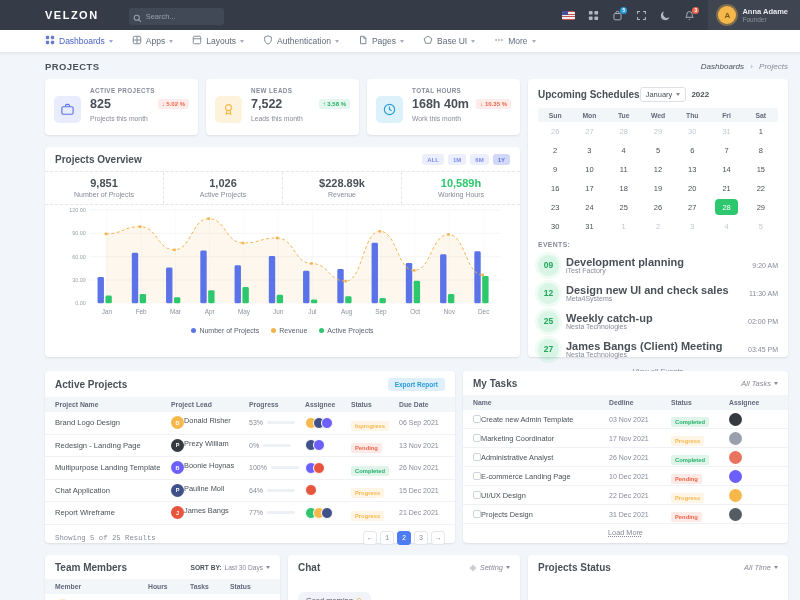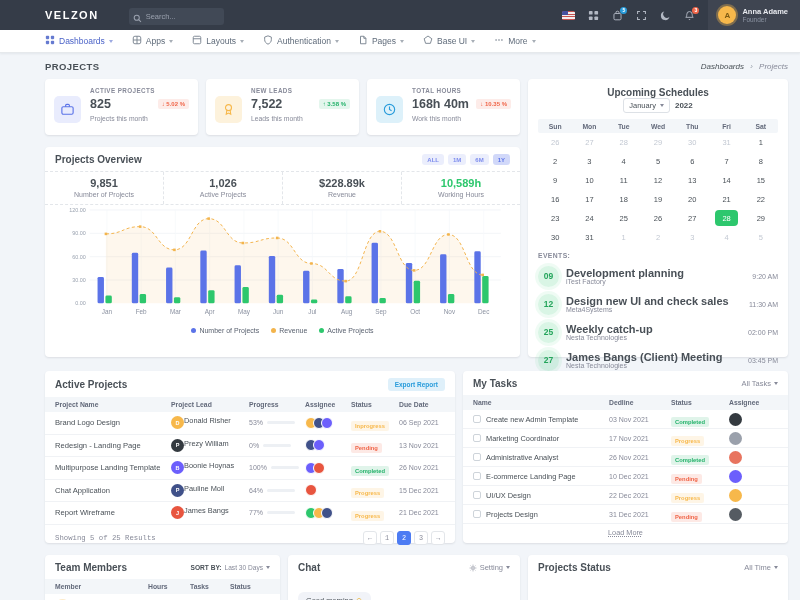--- a/index.html
+++ b/index.html
@@ -71,21 +71,21 @@
   .kpi:last-child { border-right:none; }
   .kpi-value { font-size:11px; font-weight:bold; color:#495057; }
   .kpi-label { font-size:7px; color:#878a99; margin-top:2px; }
   #chart { padding:2px 4px 0 4px; }
   #legend { display:flex; justify-content:center; gap:12px; margin-top:-2px; }
   .leg-item { display:flex; align-items:center; gap:3px; font-size:7px; color:#5a6270; }
   .leg-dot { width:5px; height:5px; border-radius:50%; }
 
   
   .sched-card { width:260px; height:278px; padding:8px 10px; }
-  .sc-head { display:flex; justify-content:space-between; align-items:center; margin-bottom:6px;flex-direction:column; }
+  .sc-head { display:flex; align-items:center; margin-bottom:6px; }
   .sc-head h2 { font-size:10px; color:#495057; }
   .sc-right { display:flex; align-items:center; gap:5px; }
   .mselect { display:flex; align-items:center; gap:4px; border:1px solid #dde1e6; border-radius:3px; font-size:7.5px; color:#495057; padding:2px 5px; cursor:pointer; }
   .dcaret { width:0; height:0; border-left:2.5px solid transparent; border-right:2.5px solid transparent; border-top:3px solid #878a99; }
   .year { font-size:8px; color:#495057; font-weight:bold; }
   .cal-head { display:grid; grid-template-columns:repeat(7,1fr); background:#f3f6f9; border-radius:2px; }
   .cal-head span { font-size:6.8px; color:#62697a; font-weight:bold; text-align:center; padding:3.5px 0; }
   .cal-grid { display:grid; grid-template-columns:repeat(7,1fr); }
   .cal-cell { font-size:7.5px; color:#495057; text-align:center; padding:5px 0; cursor:pointer; }
   .cal-cell.muted { color:#c2c8d2; }
@@ -100,21 +100,21 @@
   .ev-time { font-size:7px; color:#878a99; }
   .view-all { display:block; text-align:center; font-size:7.5px; color:#878a99; text-decoration:underline; text-decoration-style:dotted; margin-top:4px; cursor:pointer; }
 
   
   .row2 { margin-top:14px; }
   .ap-card { width:410px; height:172px; padding:0; }
   .mt-card { width:325px; height:172px; padding:0; }
   .tbl-head { display:flex; justify-content:space-between; align-items:center; padding:7px 10px 6px; }
   .tbl-head h2 { font-size:10px; color:#495057; }
   .btn-export { font-size:6.5px; font-weight:bold; color:#299cdb; background:rgba(41,156,219,.15); border:none; border-radius:3px; padding:3px 7px; cursor:pointer; font-family:"Liberation Sans",sans-serif; }
-  .filter-link { font-size:7.5px; color:#878a99; display:flex; align-items:center; gap:3px; cursor:pointer; }
+  .filter-link { font-size:7.5px; color:#878a99; display:flex; align-items:center; gap:3px; cursor:pointer;font-style:italic; }
   .grid-row { display:grid; align-items:center; padding:0 10px; }
   .ap-grid { grid-template-columns:116px 78px 56px 46px 48px 46px; }
   .mt-grid { grid-template-columns:136px 62px 58px 40px; }
   .tm-grid { grid-template-columns:93px 42px 40px 40px; }
   .thead { background:#f3f6f9; }
   .thead span { font-size:6.8px; font-weight:bold; color:#62697a; padding:4px 0; }
   .trow { border-bottom:1px solid #f0f2f5; }
   .ap-rows .trow { height:22.5px; }
   .mt-rows .trow { height:19px; }
   .cell-name { font-size:7.6px; color:#495057; }
@@ -129,21 +129,21 @@
   .badge { display:inline-block; font-size:5.8px; font-weight:bold; padding:2px 4px; border-radius:2px; }
   .badge-warning { color:#f7b84b; background:rgba(247,184,75,.14); }
   .badge-danger { color:#f06548; background:rgba(240,101,72,.14); }
   .badge-success { color:#23b26a; background:rgba(35,178,106,.14); }
   .cell-date { font-size:7px; color:#878a99; }
   .ap-foot { display:flex; justify-content:space-between; align-items:center; padding:6px 10px;font-family:Liberation Mono, monospace; }
   .showing { font-size:7.3px; color:#878a99; }
   .pages { display:flex; gap:3px; }
   .pg { min-width:14px; height:14px; border:1px solid #e3e6ea; border-radius:3px; background:#fff; color:#878a99; font-size:6.8px; display:flex; align-items:center; justify-content:center; padding:0 3px; cursor:pointer; }
   .pg.active { background:#4d7cf3; border-color:#4d7cf3; color:#fff; }
-  .task-name { display:flex; align-items:center; gap:5px; font-size:7.4px; color:#495057; }
+  .task-name { display:flex; align-items:center; font-size:7.4px; color:#495057; }
   .chk { width:8px; height:8px; border:1px solid #ced4da; border-radius:2px; background:#fff; cursor:pointer; flex:0 0 8px; }
   .tavatar { width:13px; height:13px; border-radius:50%; }
   .load-more { display:block; text-align:center; font-size:7.3px; color:#878a99; text-decoration:underline; text-decoration-style:dotted; padding:4px 0; cursor:pointer; }
 
   
   .row3 { margin-top:12px; }
   .tm-card { width:235px; height:170px; padding:0; overflow:hidden; }
   .chat-card { width:232px; height:170px; padding:0; }
   .ps-card { width:260px; height:170px; padding:0; overflow:hidden; }
   .sort-by { font-size:6.6px; color:#878a99; display:flex; align-items:center; gap:3px; }

